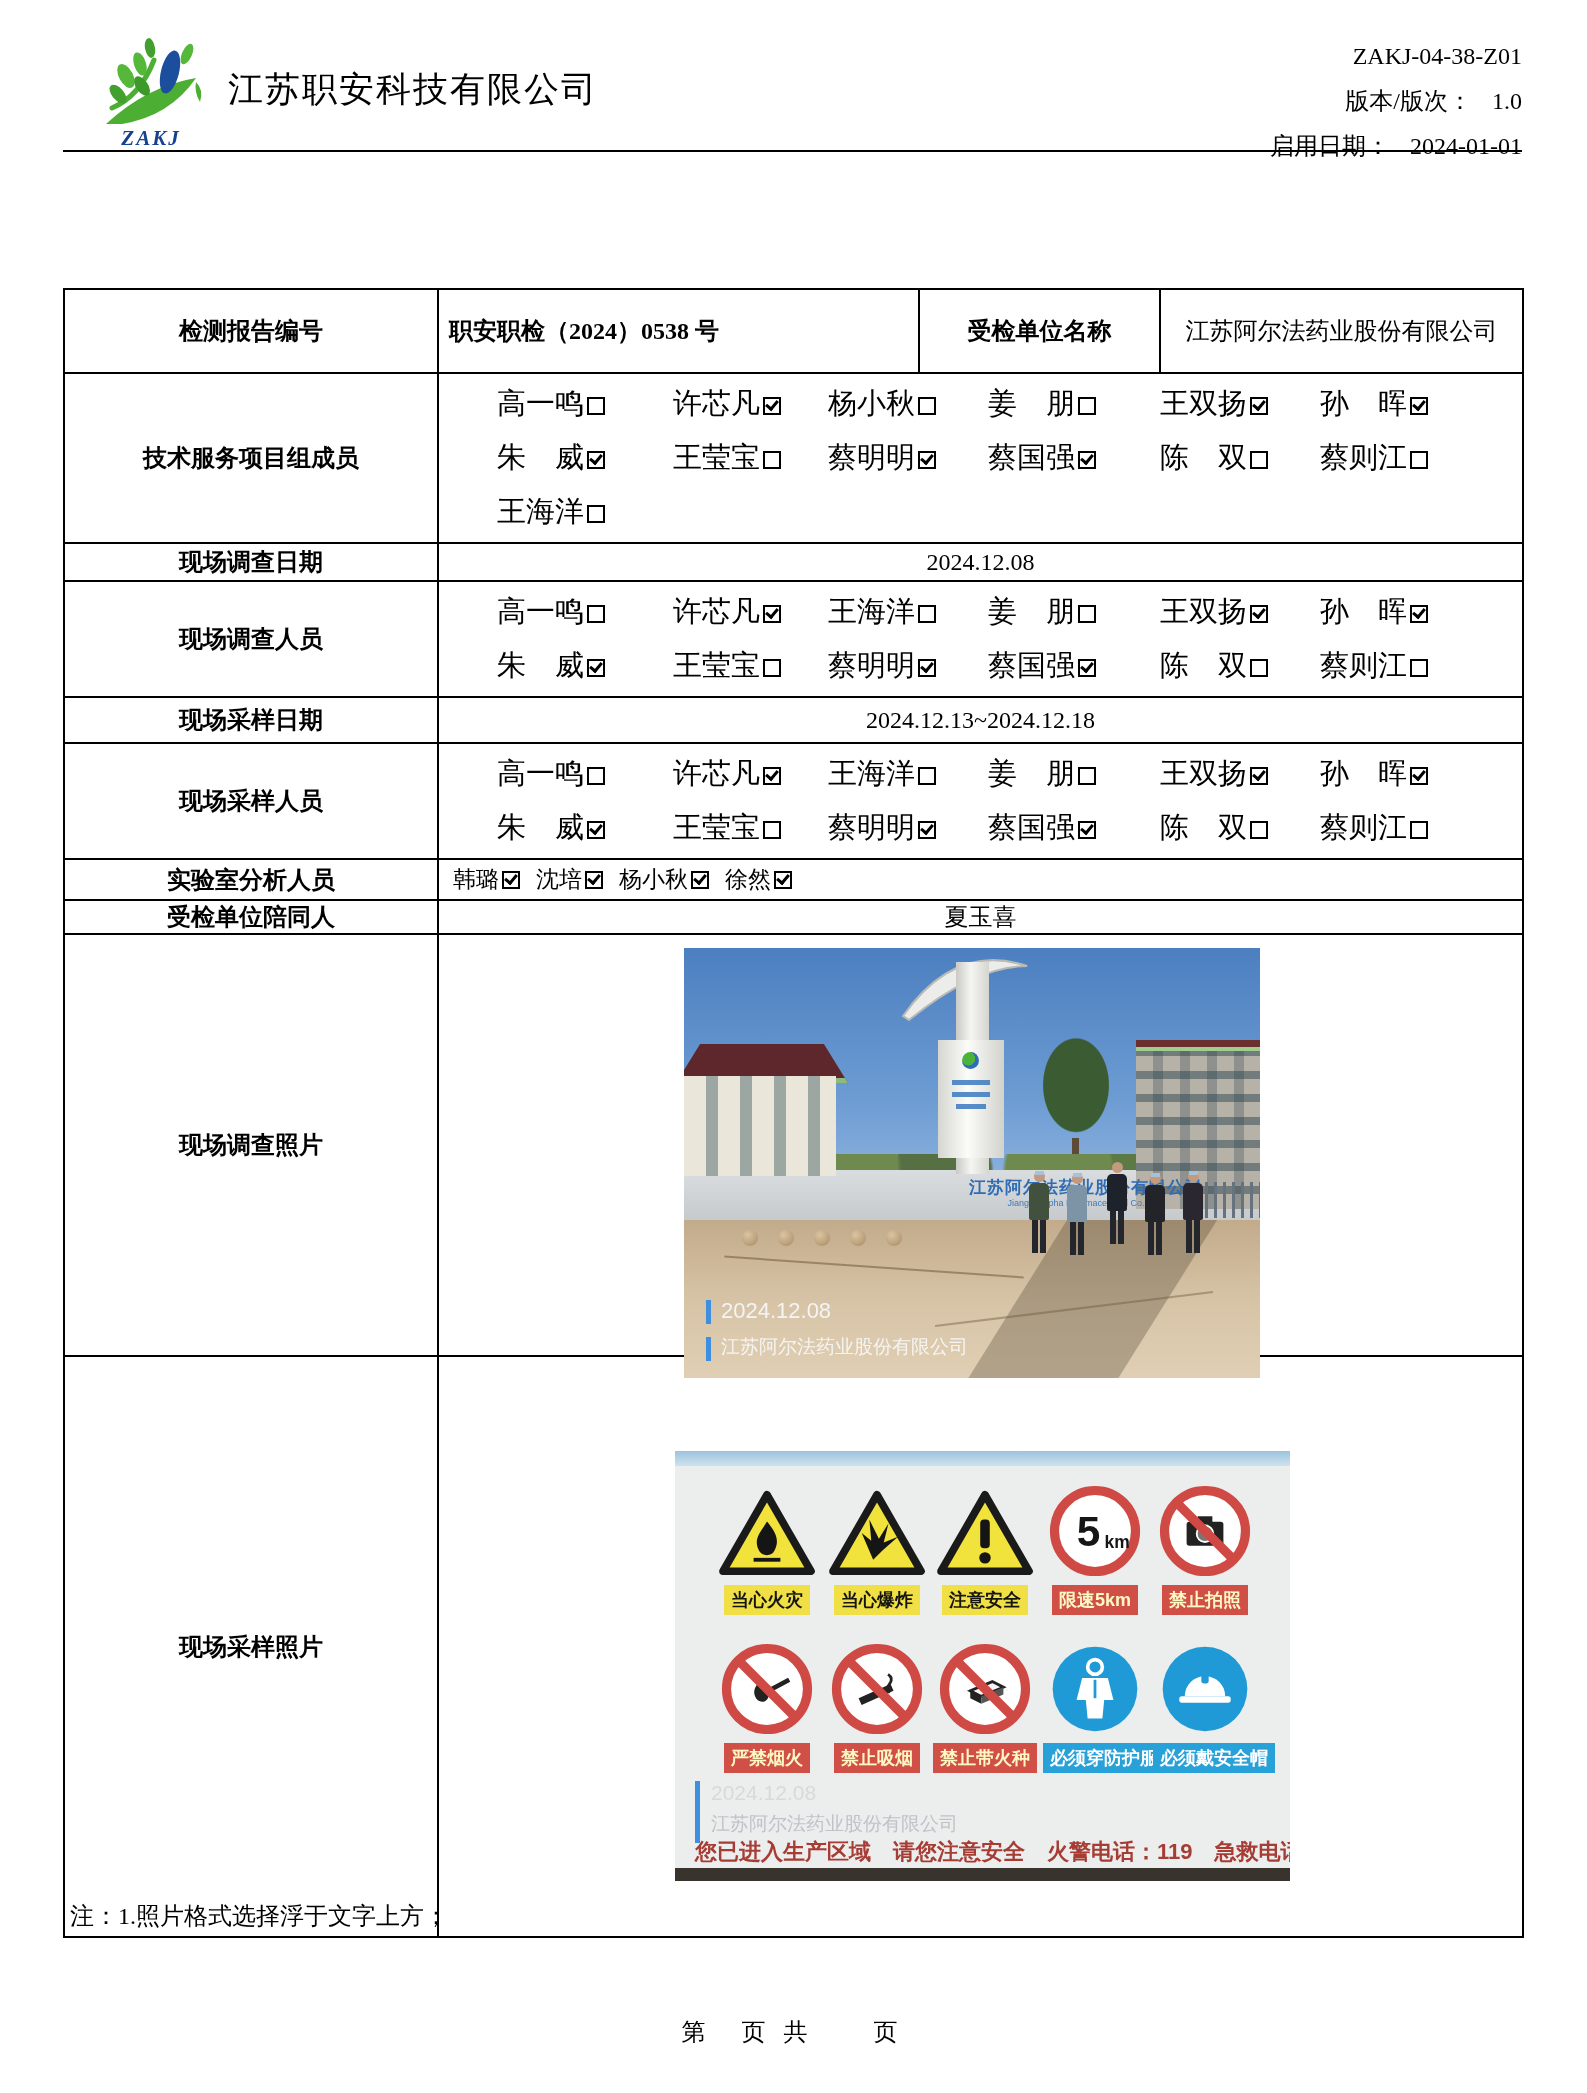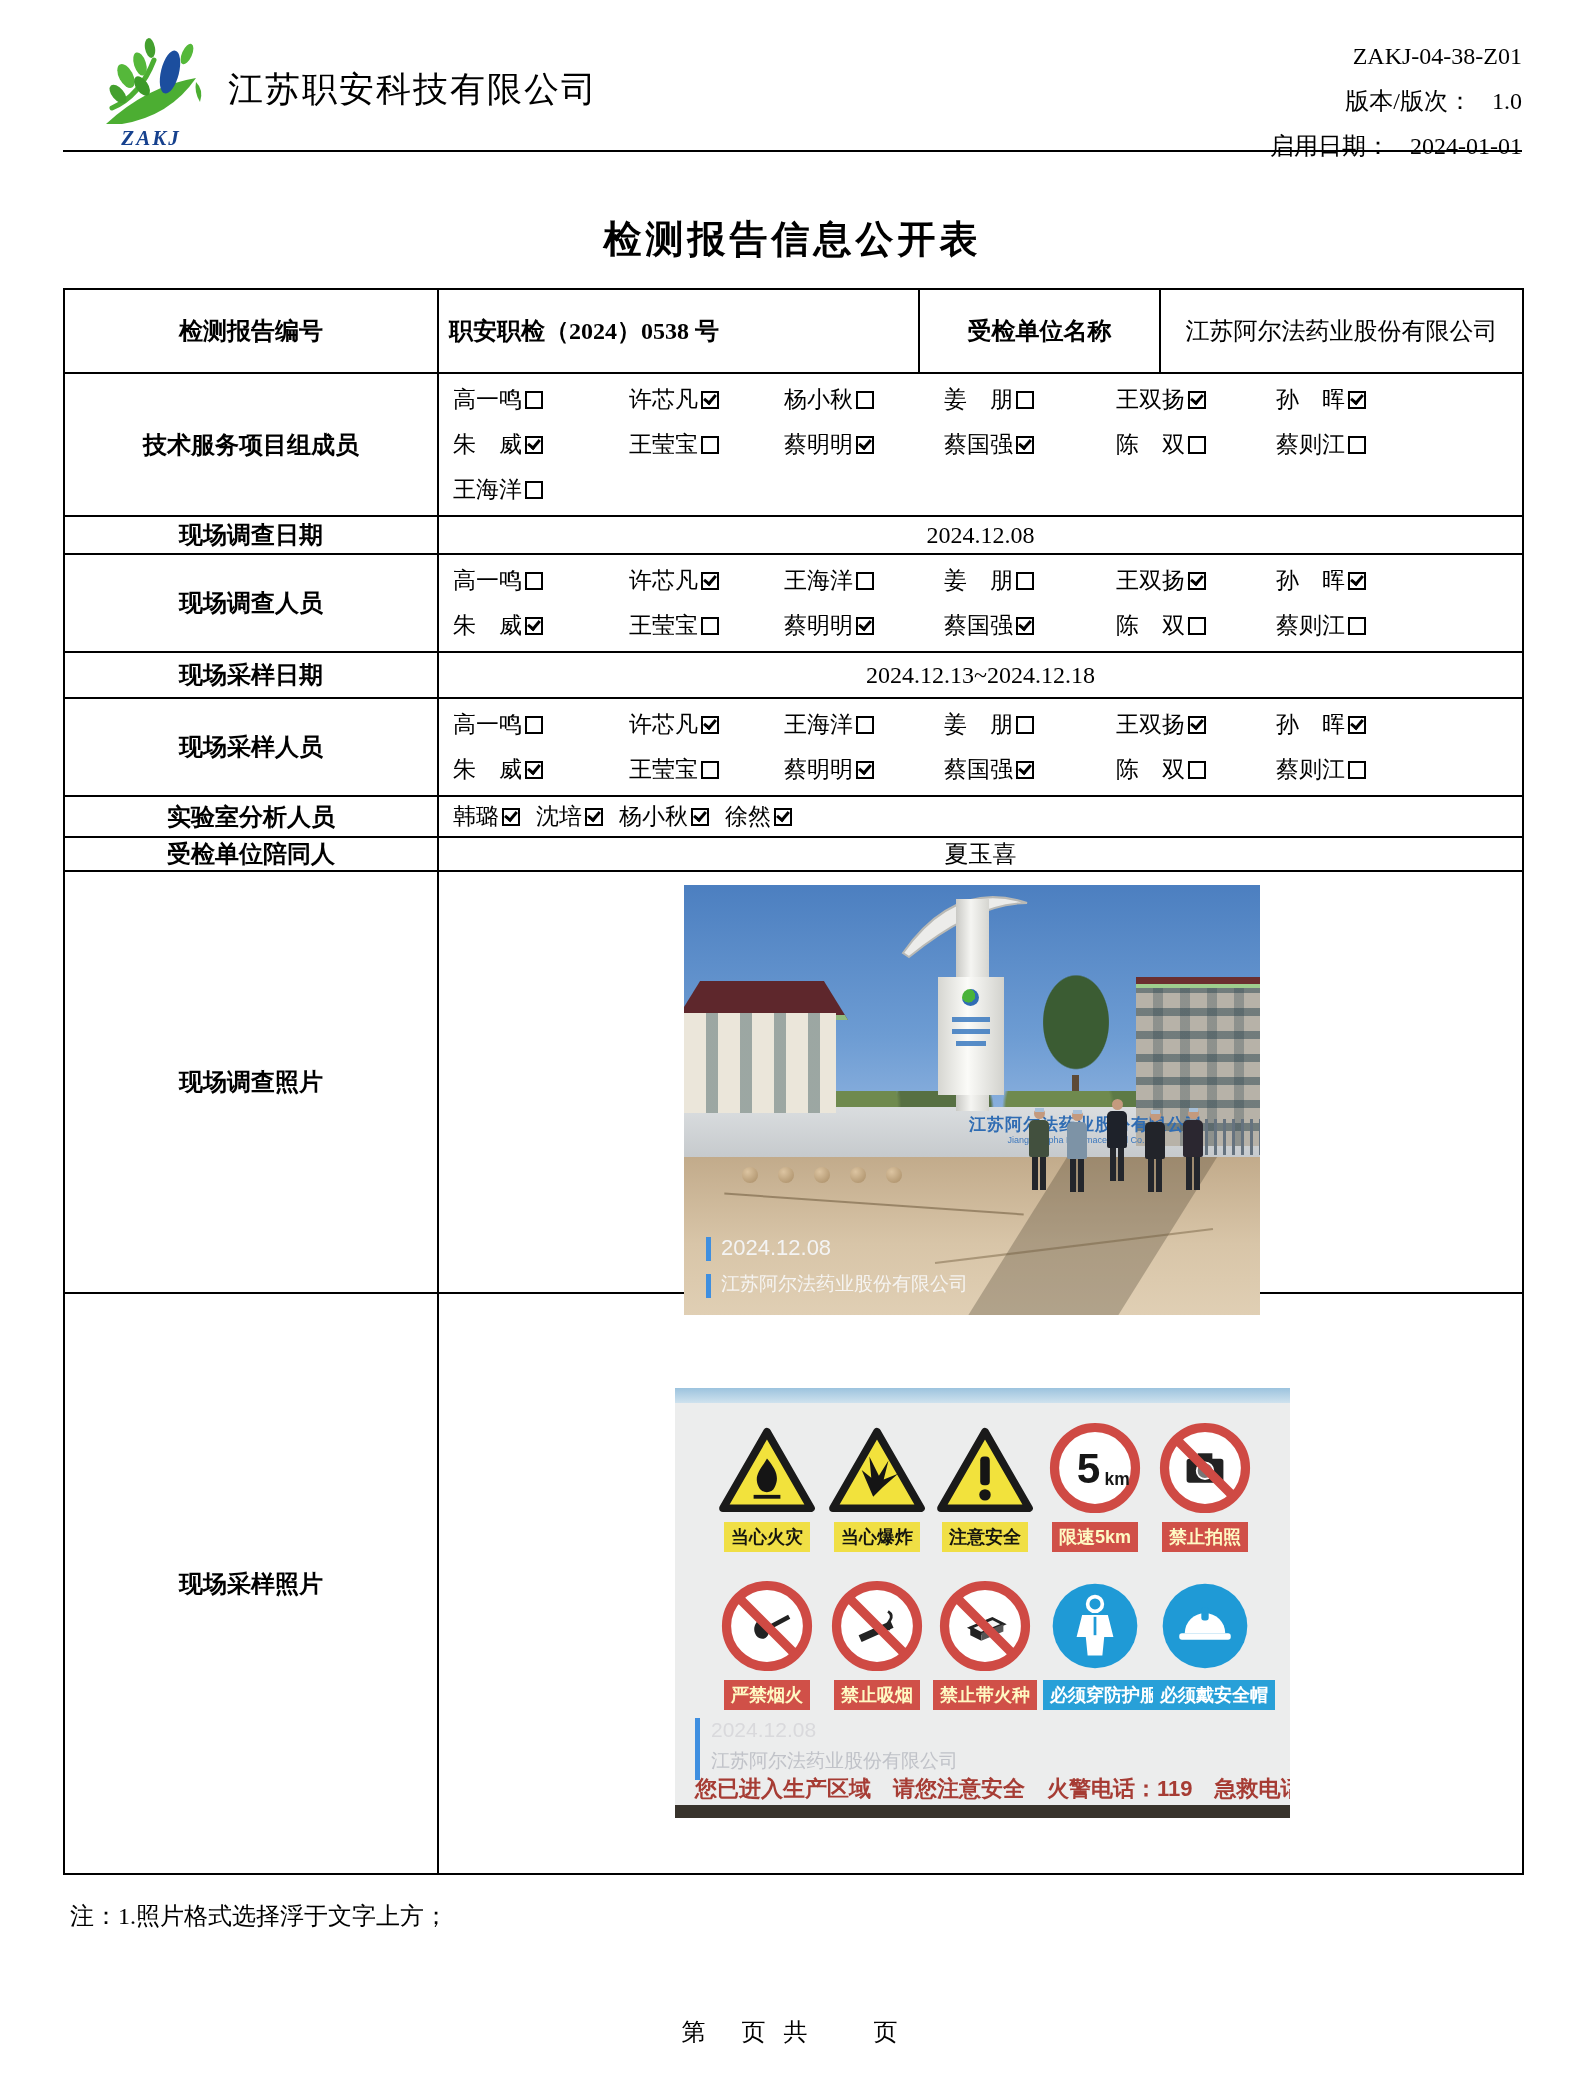--- a/index.html
+++ b/index.html
@@ -17,21 +17,21 @@
   .doc-title{position:absolute;left:63px;top:214px;width:1459px;text-align:center;
              font-size:38px;font-weight:bold;letter-spacing:4px;}
 
   
   table.main{position:absolute;left:63px;top:288px;width:1459px;border-collapse:collapse;table-layout:fixed;}
   table.main td{border:2px solid #000;padding:0 10px;vertical-align:middle;font-size:24px;}
   td.lbl{font-weight:bold;text-align:center;padding:0 4px;}
   td.center{text-align:center;}
   td.bold{font-weight:bold;}
   .mgrid{display:grid;grid-template-columns:176px 155px 160px 172px 160px 1fr;row-gap:14px;
-         padding:10px 4px;font-size:23px;}
+         padding:10px 4px;font-size:29px;margin-left:44px;}
   .labrow{display:flex;gap:16px;padding:2px 4px;font-size:23px;}
   .mi{white-space:nowrap;}
   .cbox{display:inline-block;width:14px;height:14px;border:2px solid #000;margin-left:3px;
         vertical-align:-2px;position:relative;background:#fff;}
   .cbox.checked::after{content:"";position:absolute;left:1px;top:1px;width:9px;height:5px;
         border-left:3px solid #000;border-bottom:3px solid #000;transform:rotate(-50deg);}
   .photowrap{position:relative;width:100%;}
   .pw1{height:418px;} .pw2{height:577px;}
 
   
@@ -135,21 +135,20 @@
   <div class="logo-text">ZAKJ</div>
   <div class="company-name">江苏职安科技有限公司</div>
 
   <div class="doc-meta">
     <div>ZAKJ-04-38-Z01</div>
     <div><span>版本/版次：</span><span class="val">1.0</span></div>
     <div><span>启用日期：</span><span class="val">2024-01-01</span></div>
   </div>
 
   <div class="header-rule"></div>
-  <div class="doc-title">检测报告信息公开表</div>
 
   <table class="main">
     <colgroup>
         <col style="width:374px">
         <col style="width:481px">
         <col style="width:241px">
         <col style="width:363px">
       </colgroup>
 
     <tbody>

